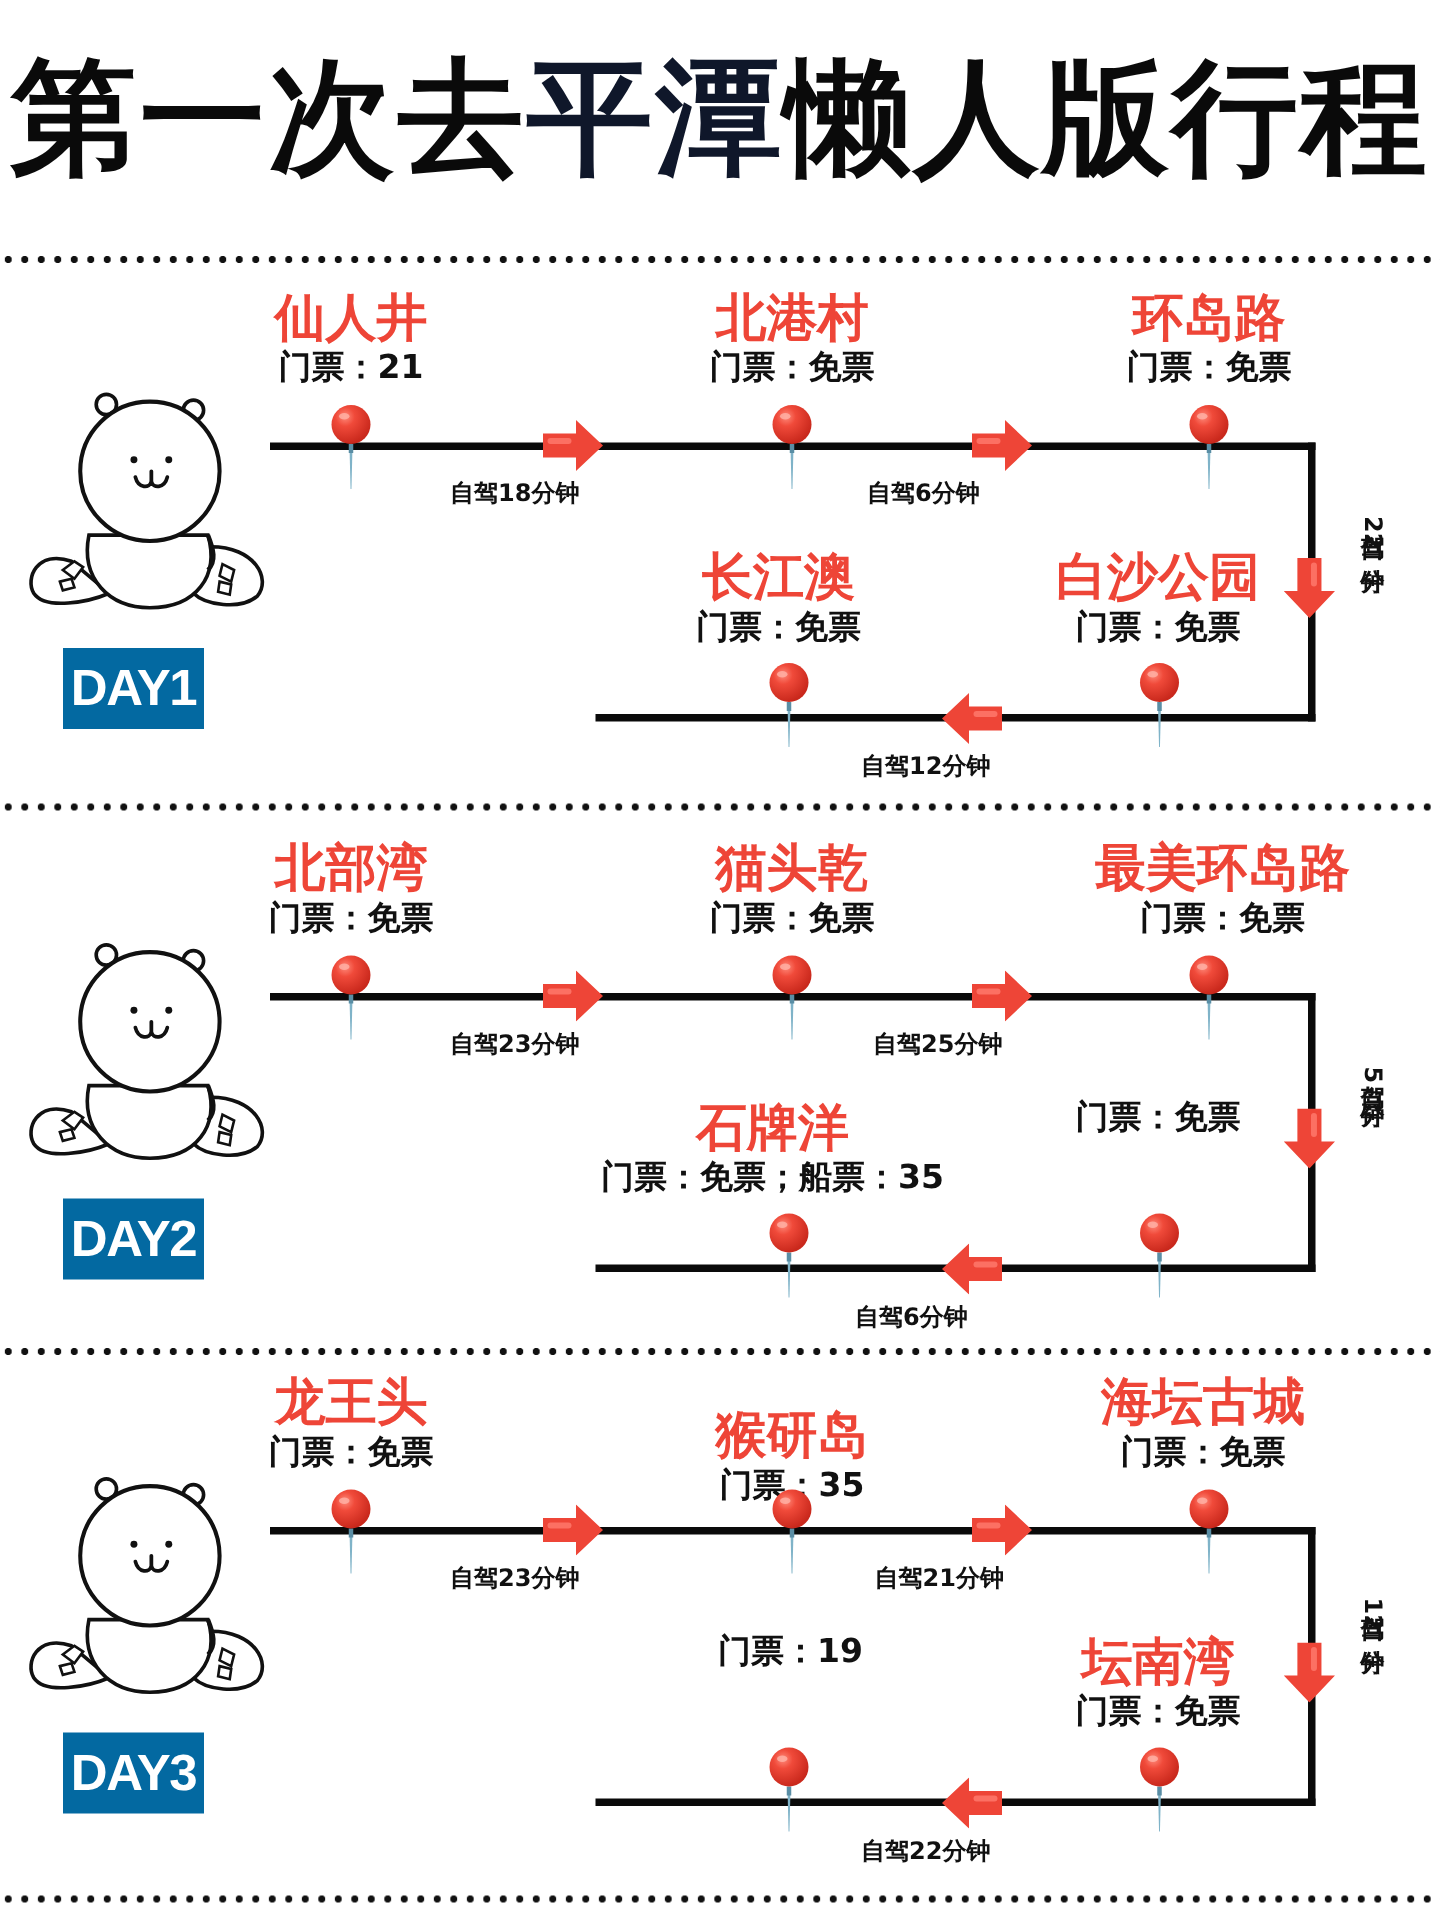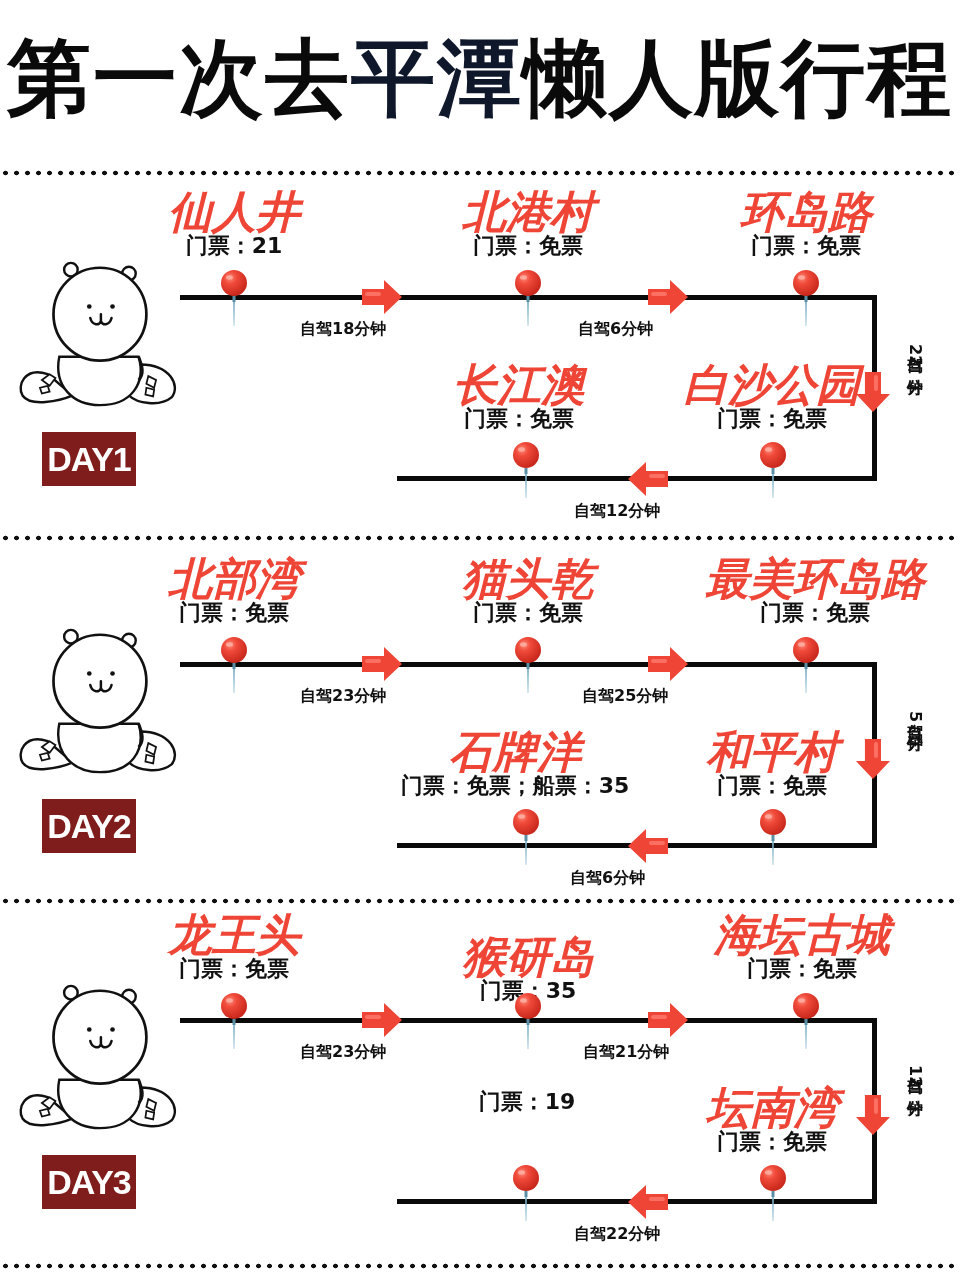--- a/index.html
+++ b/index.html
@@ -6,27 +6,27 @@
   body { width:960px; height:1280px; background:#ffffff; position:relative; overflow:hidden;
          font-family:"DejaVu Sans", "Liberation Sans", sans-serif; }
   .title { position:absolute; left:0; top:28px; width:960px; text-align:center;
            font-size:84px; font-weight:900; letter-spacing:2px; color:#0a0a0a; line-height:100px; }
   .title .hl { color:#0f172a; }
   .dots { position:absolute; left:0; width:960px; height:6px;
           background-image:radial-gradient(circle, #111 2.2px, transparent 2.6px);
           background-size:11px 6px; background-repeat:repeat-x; }
   .day { position:absolute; left:0; width:960px; height:360px; }
   .bear { position:absolute; left:12px; top:80px; width:172px; height:150px; }
-  .badge { position:absolute; left:42px; top:252px; width:94px; height:54px; background:#7f1d1d;
+  .badge { position:absolute; left:42px; top:252px; width:94px; height:54px; background:#0369a1;
            color:#fff; font-family:"Liberation Sans", sans-serif; font-weight:700; font-size:34px;
            line-height:54px; text-align:center; letter-spacing:-1px; }
   .hline { position:absolute; height:5px; background:#0a0a0a; }
   .vline { position:absolute; width:5px; background:#0a0a0a; }
   .stop { position:absolute; width:260px; text-align:center; }
-  .stop .name { font-size:44px; font-weight:700; color:#ee4537; line-height:40px; white-space:nowrap;font-style:italic; }
+  .stop .name { font-size:34px; font-weight:700; color:#ee4537; line-height:40px; white-space:nowrap; }
   .stop .ticket { font-size:22px; font-weight:700; color:#111; line-height:28px; white-space:nowrap; }
   .pin { position:absolute; width:30px; height:60px; }
   .arrow { position:absolute; width:40px; height:34px; }
   .drive { position:absolute; font-size:16px; font-weight:700; color:#111; white-space:nowrap; width:160px; }
   .vdrive { position:absolute; font-size:16px; font-weight:700; color:#111; writing-mode:vertical-rl; letter-spacing:0px; }
 </style>
 </head>
 <body>
 
 <div class="title">
@@ -156,21 +156,20 @@
   </div>
   <div class="stop" style="left:398px; top:12px;">
     <div class="name">猫头乾</div>
     <div class="ticket">门票：免票</div>
   </div>
   <div class="stop" style="left:685px; top:12px;">
     <div class="name">最美环岛路</div>
     <div class="ticket">门票：免票</div>
   </div>
   <div class="stop" style="left:642px; top:185px;">
-    <div class="name">和平村</div>
     <div class="ticket">门票：免票</div>
   </div>
   <div class="stop" style="left:385px; top:185px;">
     <div class="name">石牌洋</div>
     <div class="ticket">门票：免票；船票：35</div>
   </div>
 
   <svg class="pin" style="left:219px; top:88px;" viewBox="0 0 30 60">
       <use href="#pinShape"></use>
     </svg>

